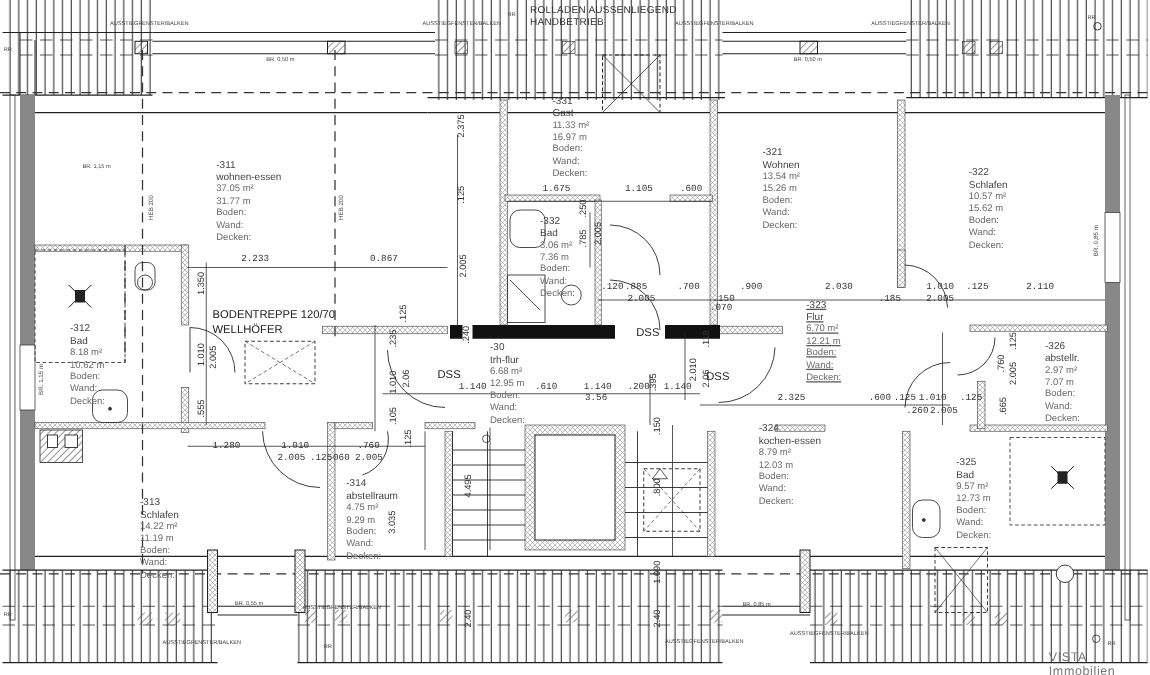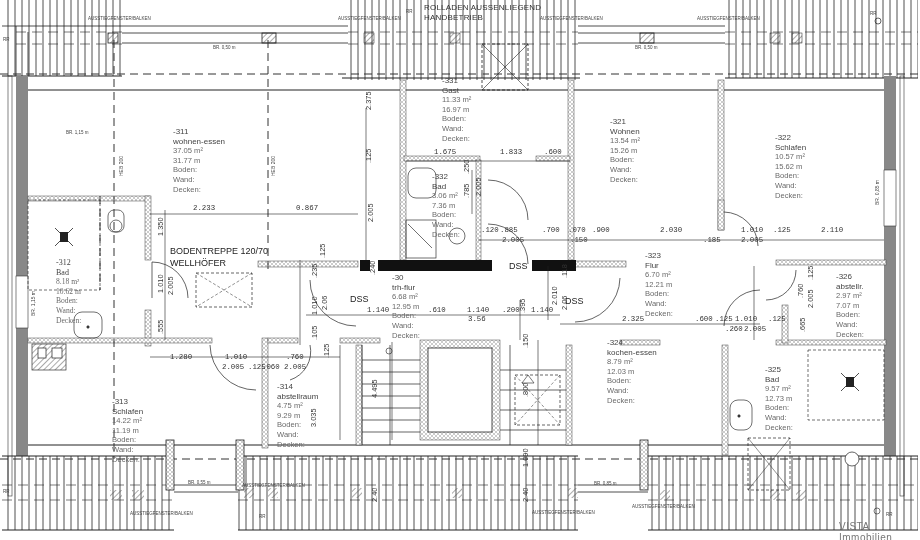--- a/index.html
+++ b/index.html
@@ -322,21 +322,21 @@
 
 <div class="lbl" style="left:173px;top:127px;">
   <div class="num">-311</div>
   <div class="name">wohnen-essen</div>
   <div class="m">37.05  m²</div>
   <div class="m">31.77  m</div>
   <div class="m">Boden:</div>
   <div class="m">Wand:</div>
   <div class="m">Decken:</div>
 </div>
-<div class="lbl" style="left:56px;top:258px;font-family:Liberation Serif, serif;">
+<div class="lbl" style="left:56px;top:258px;">
   <div class="num">-312</div>
   <div class="name">Bad</div>
   <div class="m">8.18  m²</div>
   <div class="m">10.62  m</div>
   <div class="m">Boden:</div>
   <div class="m">Wand:</div>
   <div class="m">Decken:</div>
 </div>
 <div class="lbl" style="left:112px;top:397px;">
   <div class="num">-313</div>
@@ -394,21 +394,21 @@
 </div>
 <div class="lbl" style="left:775px;top:133px;">
   <div class="num">-322</div>
   <div class="name">Schlafen</div>
   <div class="m">10.57  m²</div>
   <div class="m">15.62  m</div>
   <div class="m">Boden:</div>
   <div class="m">Wand:</div>
   <div class="m">Decken:</div>
 </div>
-<div class="lbl" style="left:645px;top:251px;">
+<div class="lbl" style="left:645px;top:239px;text-decoration:underline;">
   <div class="num">-323</div>
   <div class="name">Flur</div>
   <div class="m">6.70  m²</div>
   <div class="m">12.21  m</div>
   <div class="m">Boden:</div>
   <div class="m">Wand:</div>
   <div class="m">Decken:</div>
 </div>
 <div class="lbl" style="left:607px;top:338px;">
   <div class="num">-324</div>
@@ -441,29 +441,29 @@
 <div class="dim" style="left:193px;top:204px;">2.233</div>
 <div class="dim" style="left:296px;top:204px;">0.867</div>
 <div class="dimv" style="left:156px;top:236px;">1.350</div>
 <div class="dimv" style="left:156px;top:293px;">1.010</div>
 <div class="dimv" style="left:166px;top:295px;">2.005</div>
 <div class="dimv" style="left:156px;top:334px;">.555</div>
 <div class="dimv" style="left:364px;top:110px;">2.375</div>
 <div class="dimv" style="left:364px;top:163px;">.125</div>
 <div class="dimv" style="left:366px;top:222px;">2.005</div>
 <div class="dim" style="left:434px;top:148px;">1.675</div>
-<div class="dim" style="left:500px;top:148px;">1.833</div>
+<div class="dim" style="left:500px;top:148px;">1.105</div>
 <div class="dim" style="left:544px;top:148px;">.600</div>
 <div class="dimv" style="left:462px;top:174px;">.250</div>
 <div class="dimv" style="left:462px;top:198px;">.785</div>
 <div class="dimv" style="left:474px;top:196px;">2.005</div>
 <div class="dim" style="left:481px;top:226px;">.120</div>
 <div class="dim" style="left:500px;top:226px;">.885</div>
 <div class="dim" style="left:542px;top:226px;">.700</div>
-<div class="dim" style="left:568px;top:226px;">.070</div>
+<div class="dim" style="left:568px;top:243px;">.070</div>
 <div class="dim" style="left:592px;top:226px;">.900</div>
 <div class="dim" style="left:502px;top:236px;">2.005</div>
 <div class="dim" style="left:570px;top:236px;">.150</div>
 <div class="dim" style="left:660px;top:226px;">2.030</div>
 <div class="dim" style="left:703px;top:236px;">.185</div>
 <div class="dim" style="left:741px;top:226px;">1.010</div>
 <div class="dim" style="left:773px;top:226px;">.125</div>
 <div class="dim" style="left:821px;top:226px;">2.110</div>
 <div class="dim" style="left:741px;top:236px;">2.005</div>
 <div class="dim" style="left:367px;top:306px;">1.140</div>

